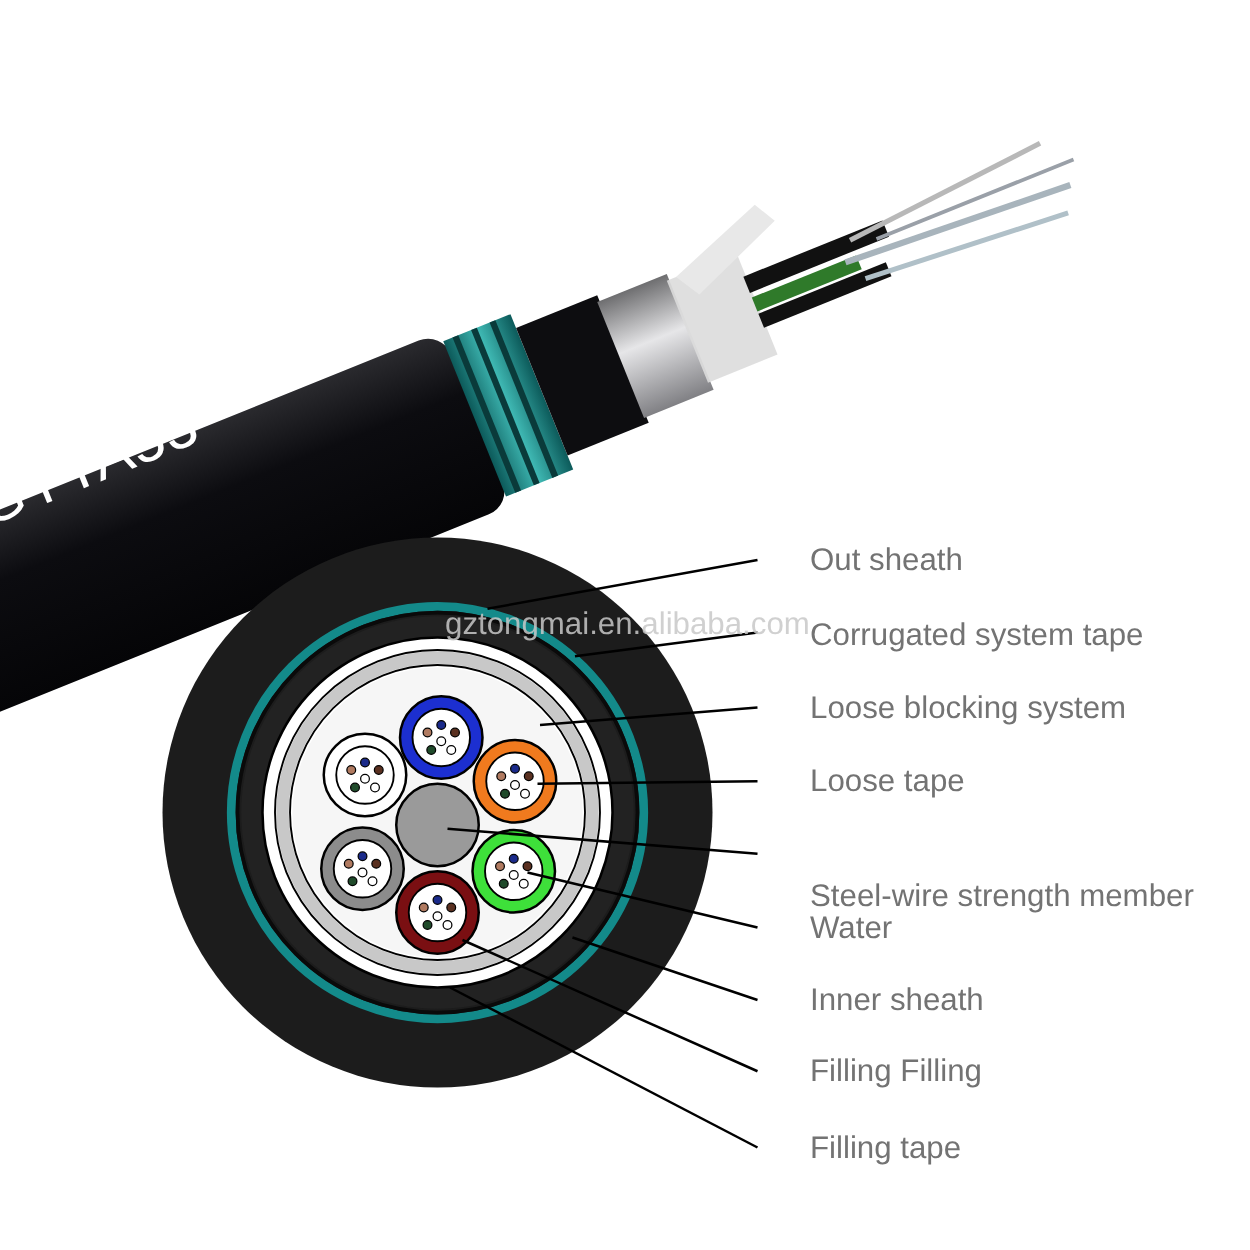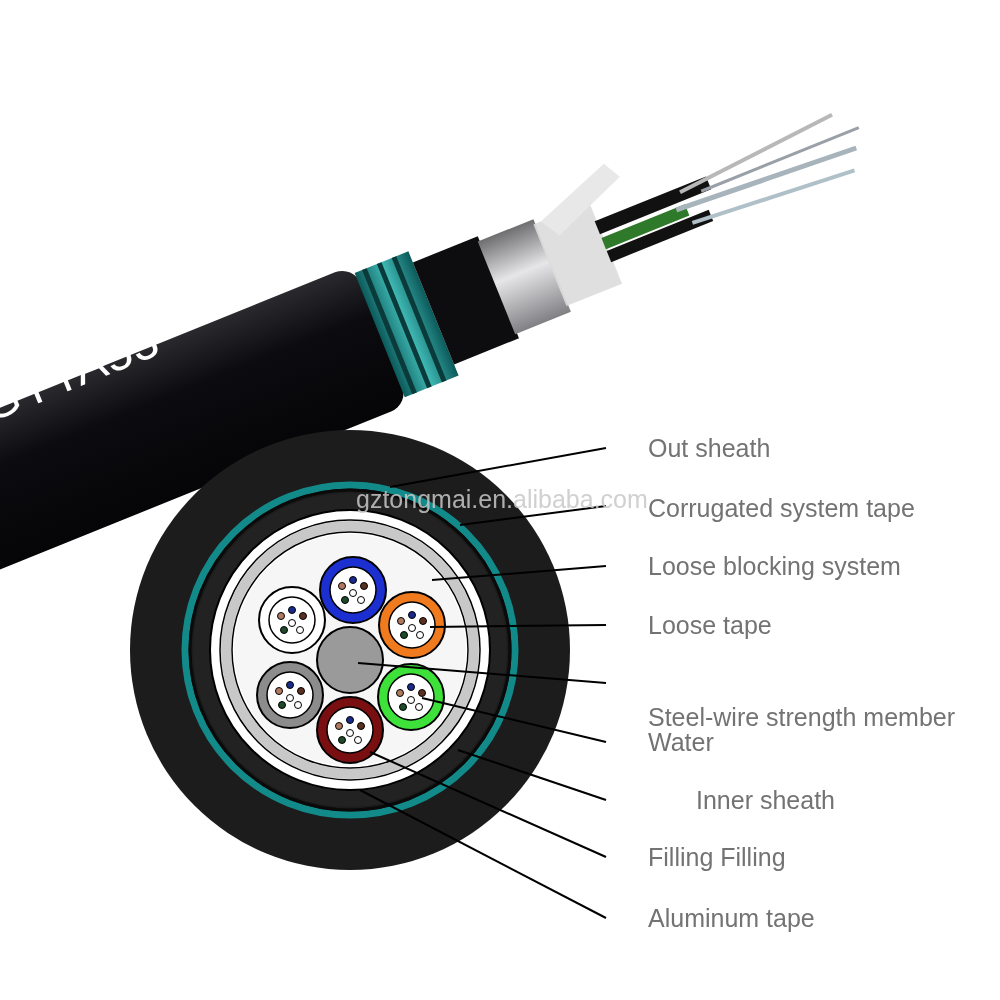--- a/index.html
+++ b/index.html
@@ -170,15 +170,15 @@
 </svg>
 
 <div class="watermark">gztongmai.en.alibaba.com</div>
 
 <div class="label" style="top:436px;">Out sheath</div>
 <div class="label" style="top:496px;">Corrugated system tape</div>
 <div class="label" style="top:554px;">Loose blocking system</div>
 <div class="label" style="top:613px;">Loose tape</div>
 <div class="label" style="top:671px;margin-top:34px;">Steel-wire strength member</div>
 <div class="label" style="top:730px;">Water</div>
-<div class="label" style="top:788px;margin-left:48px;">Inner sheath</div>
+<div class="label" style="top:788px;">Inner sheath</div>
 <div class="label" style="top:845px;">Filling Filling</div>
-<div class="label" style="top:906px;">Aluminum tape</div>
+<div class="label" style="top:906px;">Filling tape</div>
 
 </body></html>

